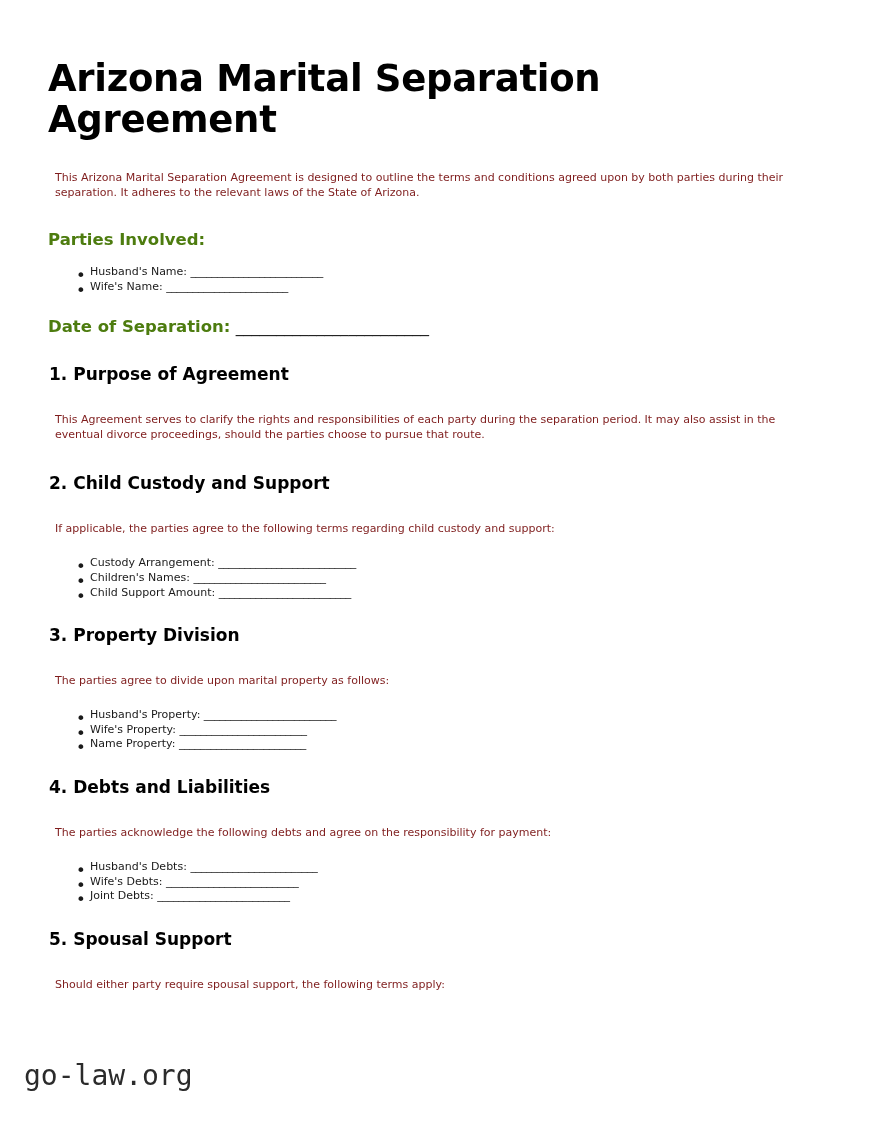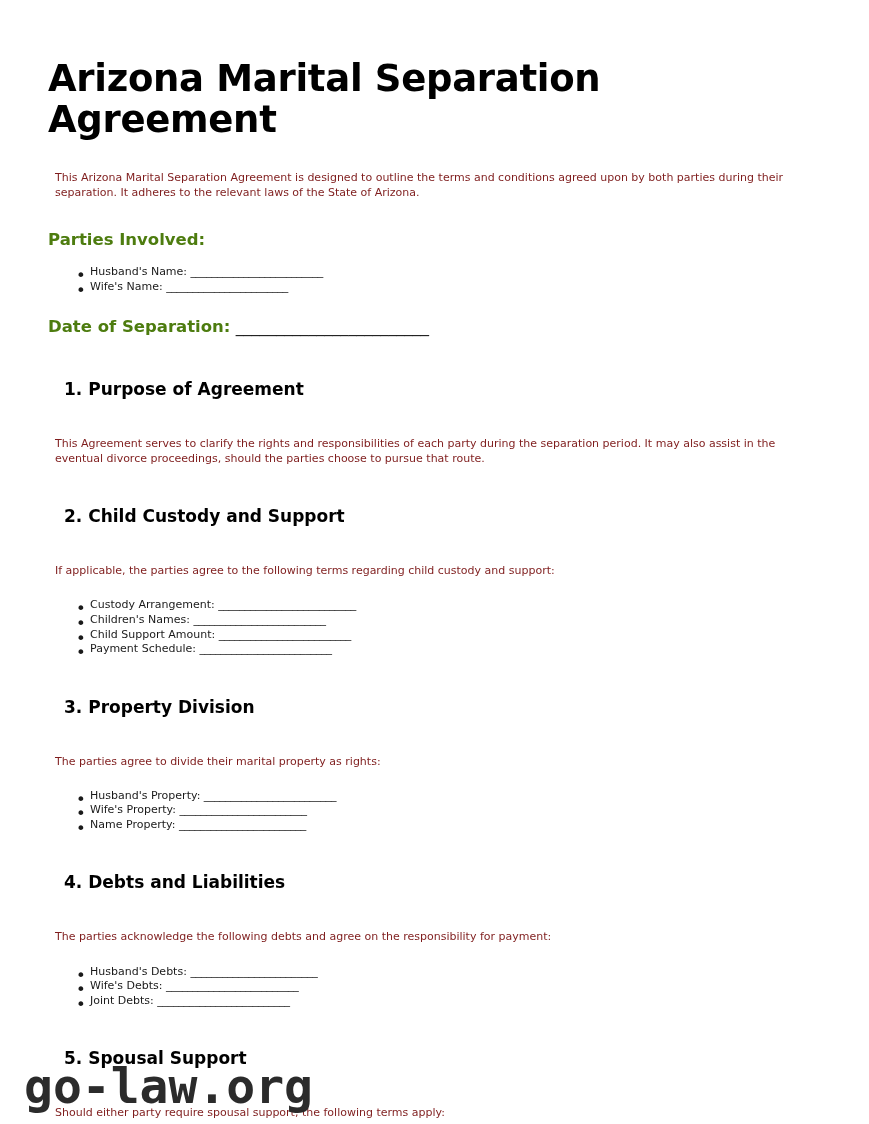--- a/index.html
+++ b/index.html
@@ -54,21 +54,21 @@
     padding-top: 22px;
   }
   .label-line .lbl {
     font-weight: bold;
     color: #4d7c0f;
   }
   h2.section-head {
     font-size: 17px;
     font-weight: bold;
     color: #000000;
-    margin: 16px;
+    margin: 1px;
     padding-top: 23px;
     line-height: 1.3;
   }
   ul.field-list {
     list-style: none;
     margin: 0;
     padding: 13px 0 0 0;
   }
   ul.field-list li {
     position: relative;
@@ -89,27 +89,26 @@
   }
   .blank {
     white-space: pre;
     letter-spacing: -0.2px;
   }
   .watermark {
     position: absolute;
     left: 24px;
     top: 1062px;
     font-family: "DejaVu Sans Mono", monospace;
-    font-size: 48px;
+    font-size: 28px;
     line-height: 1;
     color: #2b2b2b;
     white-space: nowrap;
     letter-spacing: 0px;
     pointer-events: none;
-    font-weight: bold;
   }
 </style>
 </head>
 <body>
 
 <div class="page">
 
   <div class="content">
 
     <h1 class="doc-title">Arizona Marital Separation Agreement</h1>
@@ -147,28 +146,24 @@
         <span class="blank">__________________________</span>
       </li>
       <li>
         <span>Children's Names:</span>
         <span class="blank">_________________________</span>
       </li>
       <li>
         <span>Child Support Amount:</span>
         <span class="blank">_________________________</span>
       </li>
-      <li>
-        <span>Payment Schedule:</span>
-        <span class="blank">_________________________</span>
-      </li>
     </ul>
 
     <h2 class="section-head">3. Property Division</h2>
-    <p class="body-text tight">The parties agree to divide their marital property as rights:</p>
+    <p class="body-text tight">The parties agree to divide upon marital property as follows:</p>
     <ul class="field-list">
       <li>
         <span>Husband's Property:</span>
         <span class="blank">_________________________</span>
       </li>
       <li>
         <span>Wife's Property:</span>
         <span class="blank">________________________</span>
       </li>
       <li>

